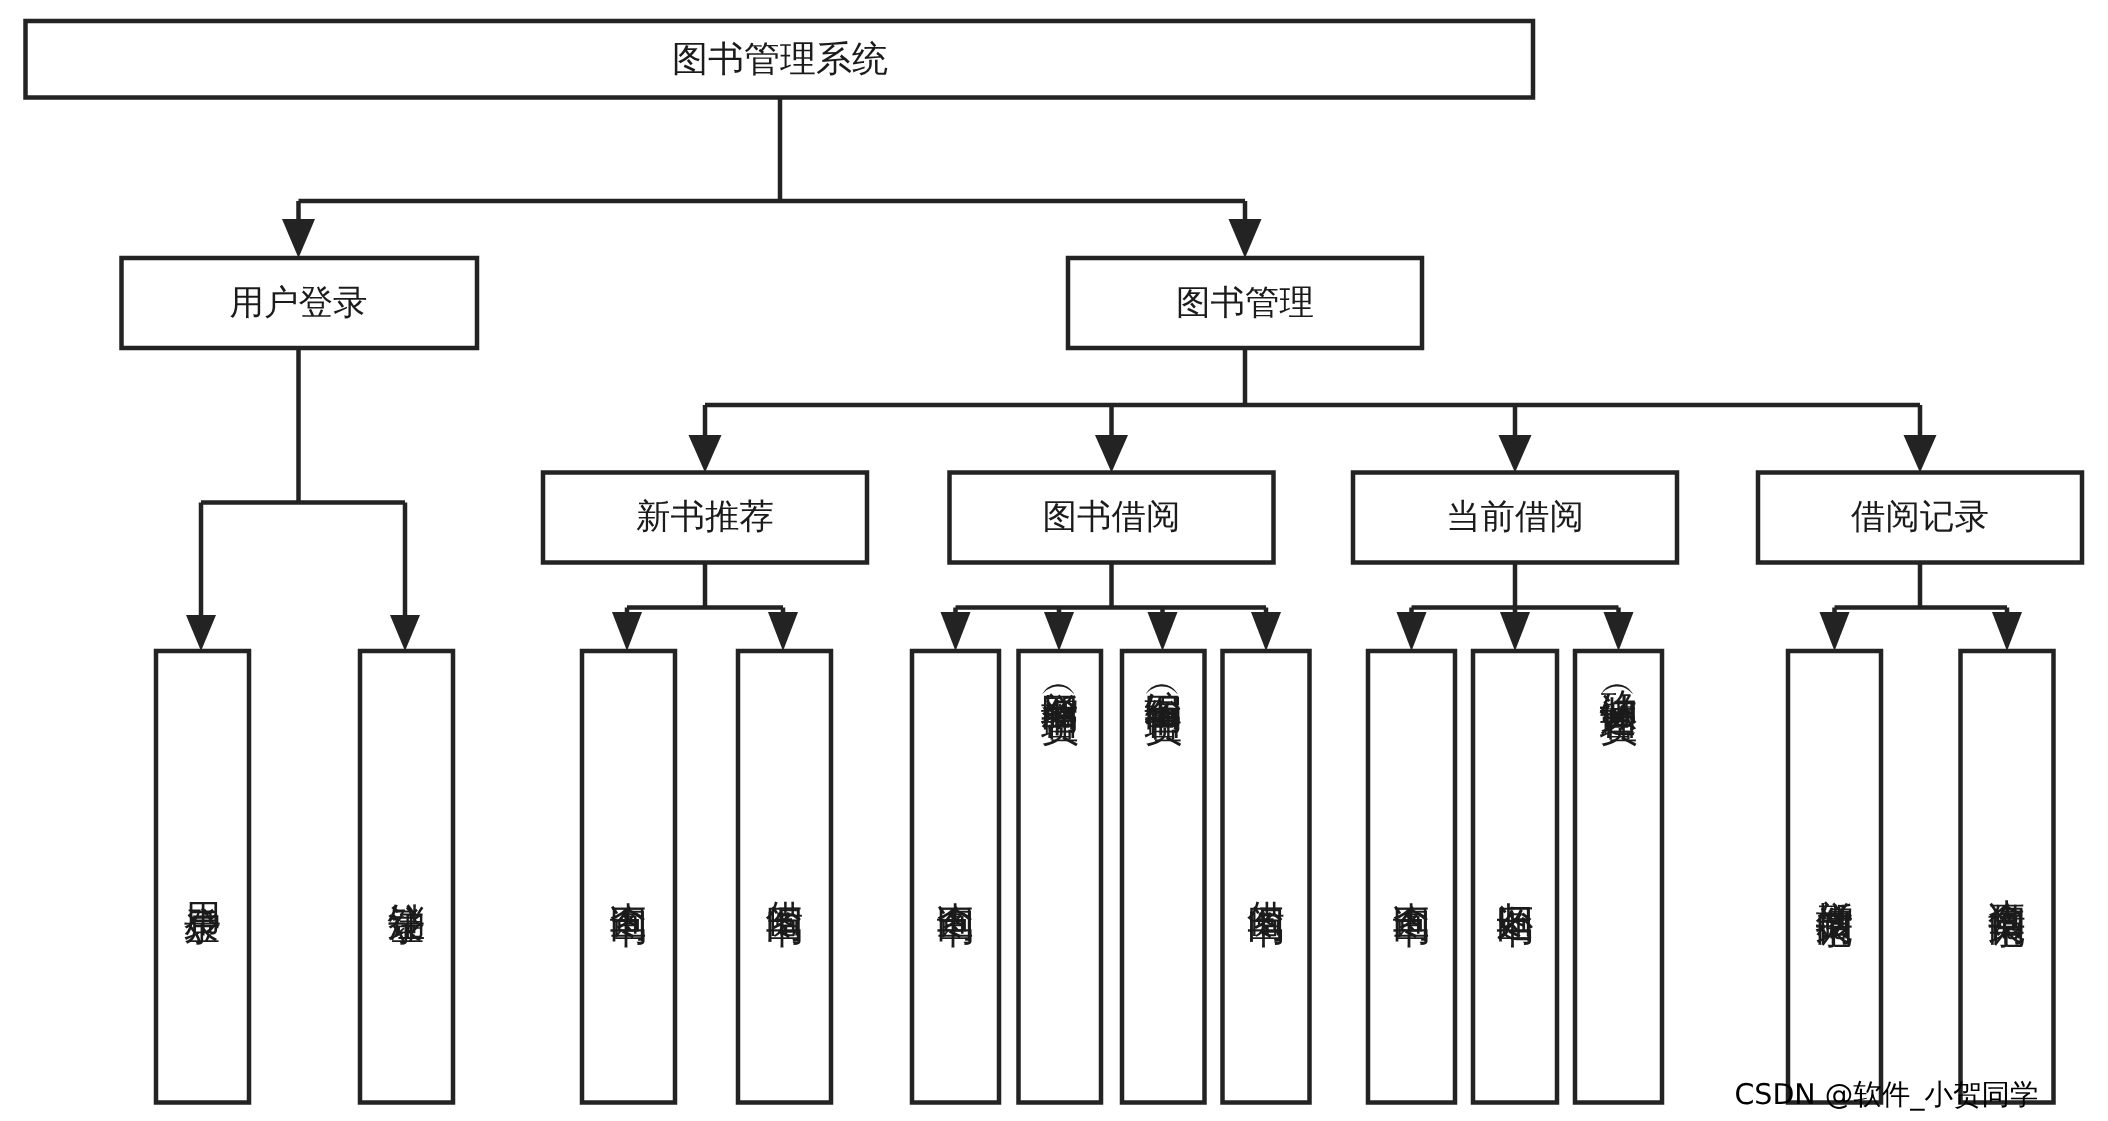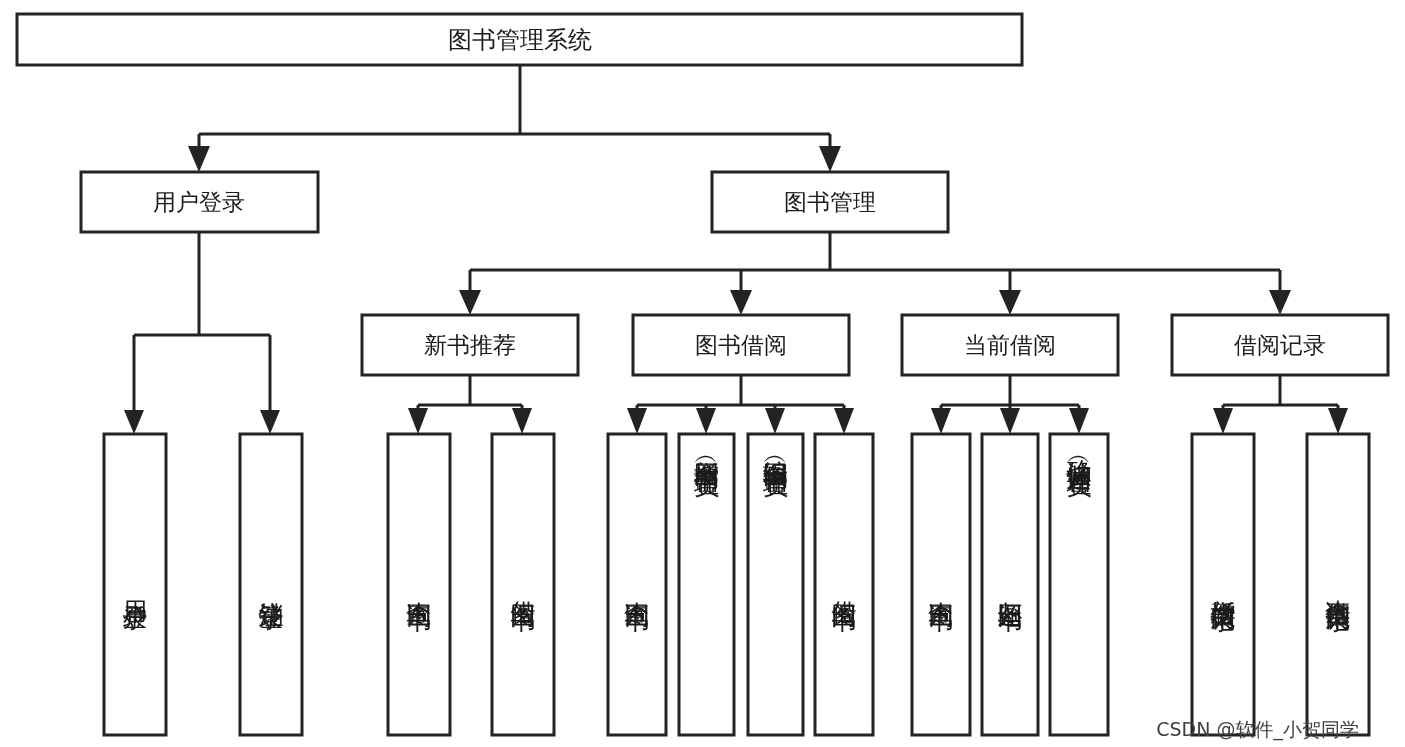--- a/index.html
+++ b/index.html
@@ -67,21 +67,21 @@
     white-space: pre;
     pointer-events: none;
     user-select: none;
   }
   .watermark {
     position: absolute;
     right: 8px;
     bottom: 4px;
     font-family: "DejaVu Sans", "Liberation Sans", sans-serif;
     font-size: 19px;
-    color: #404040;
+    color: #000000;
     white-space: nowrap;
     user-select: none;
   }
 </style>
 </head>
 <body>
 
 <div id="diagram-root">
 
   <svg class="diagram-svg" viewBox="0 0 1405 747" xmlns="http://www.w3.org/2000/svg">

